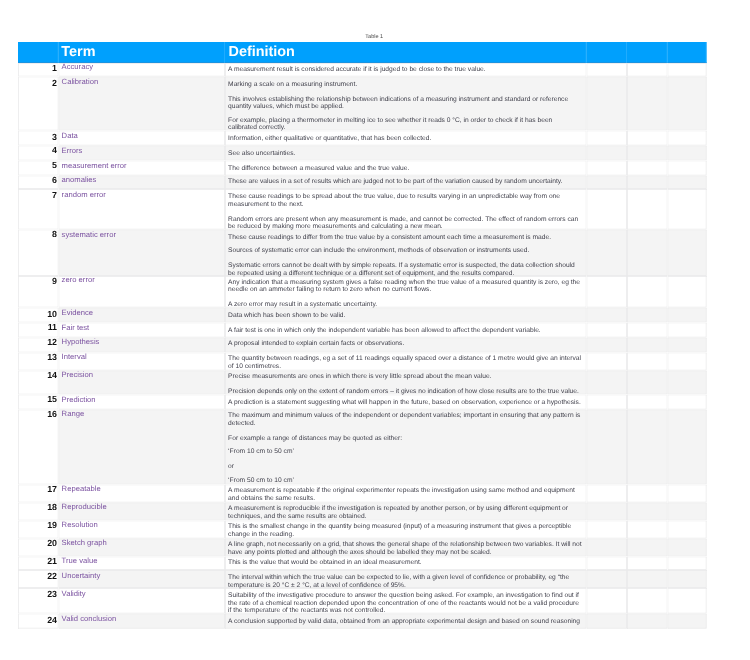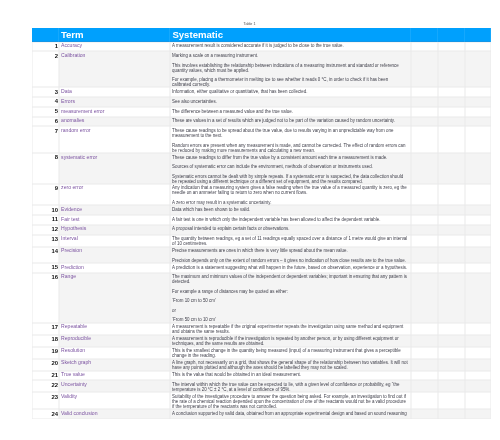--- a/index.html
+++ b/index.html
@@ -1,20 +1,20 @@
 <!DOCTYPE html>
 <html><head>
 <meta charset="utf-8">
 <style>
   html,body{margin:0;padding:0;}
   body{width:500px;height:440px;background:#ffffff;font-family:"Liberation Sans",sans-serif;overflow:hidden;-webkit-font-smoothing:antialiased;}
   .page{transform:translateZ(0);}
   .page{position:relative;width:500px;height:440px;}
   .caption{position:absolute;left:20px;top:22.3px;width:459px;text-align:center;font-size:3.7px;line-height:5px;color:#4a4a4a;}
-  table.glossary{position:absolute;left:32px;top:28px;width:459px;border-collapse:collapse;table-layout:fixed;}
+  table.glossary{position:absolute;left:12px;top:28px;width:459px;border-collapse:collapse;table-layout:fixed;}
   table.glossary col.c-num{width:26.7px}
   table.glossary col.c-term{width:111.5px}
   table.glossary col.c-def{width:240.3px}
   table.glossary col.c-x1{width:27px}
   table.glossary col.c-x2{width:27.1px}
   table.glossary col.c-x3{width:26.4px}
   th.hd{background:#00a0fd;box-shadow:inset -0.5px 0 0 0 #2bb0fe, inset 0 -0.7px 0 0 #1b93e0;color:#ffffff;font-size:9.6px;font-weight:bold;text-align:left;padding:0 0 0 2.2px;height:13.7px;vertical-align:middle;line-height:1;border:0;}
   tbody tr{height:9.78px;}
   td{border:0;box-shadow:inset -0.5px -0.5px 0 0 #e9e9ea, inset 0.5px 0.5px 0 0 #e9e9ea;vertical-align:top;font-size:4.45px;line-height:4.99px;padding:1.65px 2.4px 0.35px 1.9px;color:#41414c;}
   td.num{text-align:right;font-size:5.9px;color:#111111;padding:2.3px 0.7px 0 0;background:#ffffff !important;font-weight:bold;line-height:4.5px;}
@@ -35,21 +35,21 @@
         <col class="c-term">
         <col class="c-def">
         <col class="c-x1">
         <col class="c-x2">
         <col class="c-x3">
       </colgroup>
     <thead>
       <tr>
         <th class="hd blank"></th>
         <th class="hd">Term</th>
-        <th class="hd">Systematic</th>
+        <th class="hd">Definition</th>
         <th class="hd blank"></th>
         <th class="hd blank"></th>
         <th class="hd blank"></th>
       </tr>
     </thead>
     <tbody id="tbody">
         <tr class="odd">
           <td class="num">1</td>
           <td class="term">Accuracy</td>
           <td class="def">

